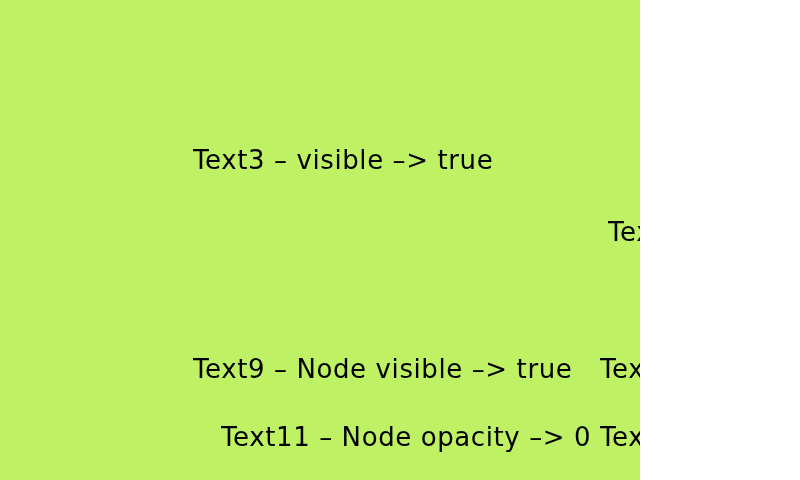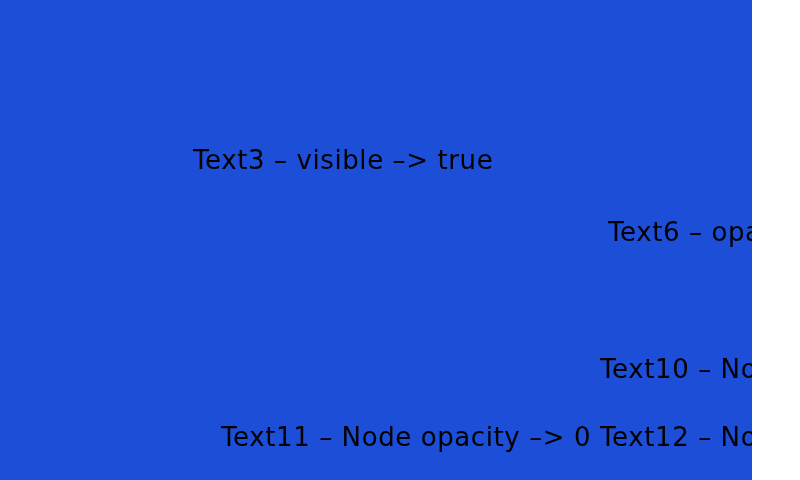--- a/index.html
+++ b/index.html
@@ -4,23 +4,23 @@
 <title>Text Overlay Canvas</title>
 <style>
   html, body {
     margin: 0;
     padding: 0;
     background: #ffffff;
   }
 
   #canvas {
     position: relative;
-    width: 752px;
+    width: 640px;
     height: 480px;
-    background: #1d4ed8;
+    background: #bef264;
     overflow: hidden;
     font-family: "DejaVu Sans", sans-serif;
   }
 
   
   .text-run {
     position: absolute;
     overflow: hidden;
     white-space: nowrap;
     color: #000000;
@@ -79,20 +79,23 @@
 <div id="canvas">
 
   <div class="text-run run-text3">
     <span>Text3  –  visible  –&gt;  true</span>
   </div>
 
   <div class="text-run run-text6">
     <span>Text6  –  opacity</span>
   </div>
 
+  <div class="text-run run-text9">
+    <span>Text9  –  Node  visible  –&gt;  true</span>
+  </div>
 
   <div class="text-run run-text10">
     <span>Text10  –  Node  visible</span>
   </div>
 
   <div class="text-run run-text11">
     <span>Text11  –  Node  opacity  –&gt;  0</span>
   </div>
 
   <div class="text-run run-text12">

